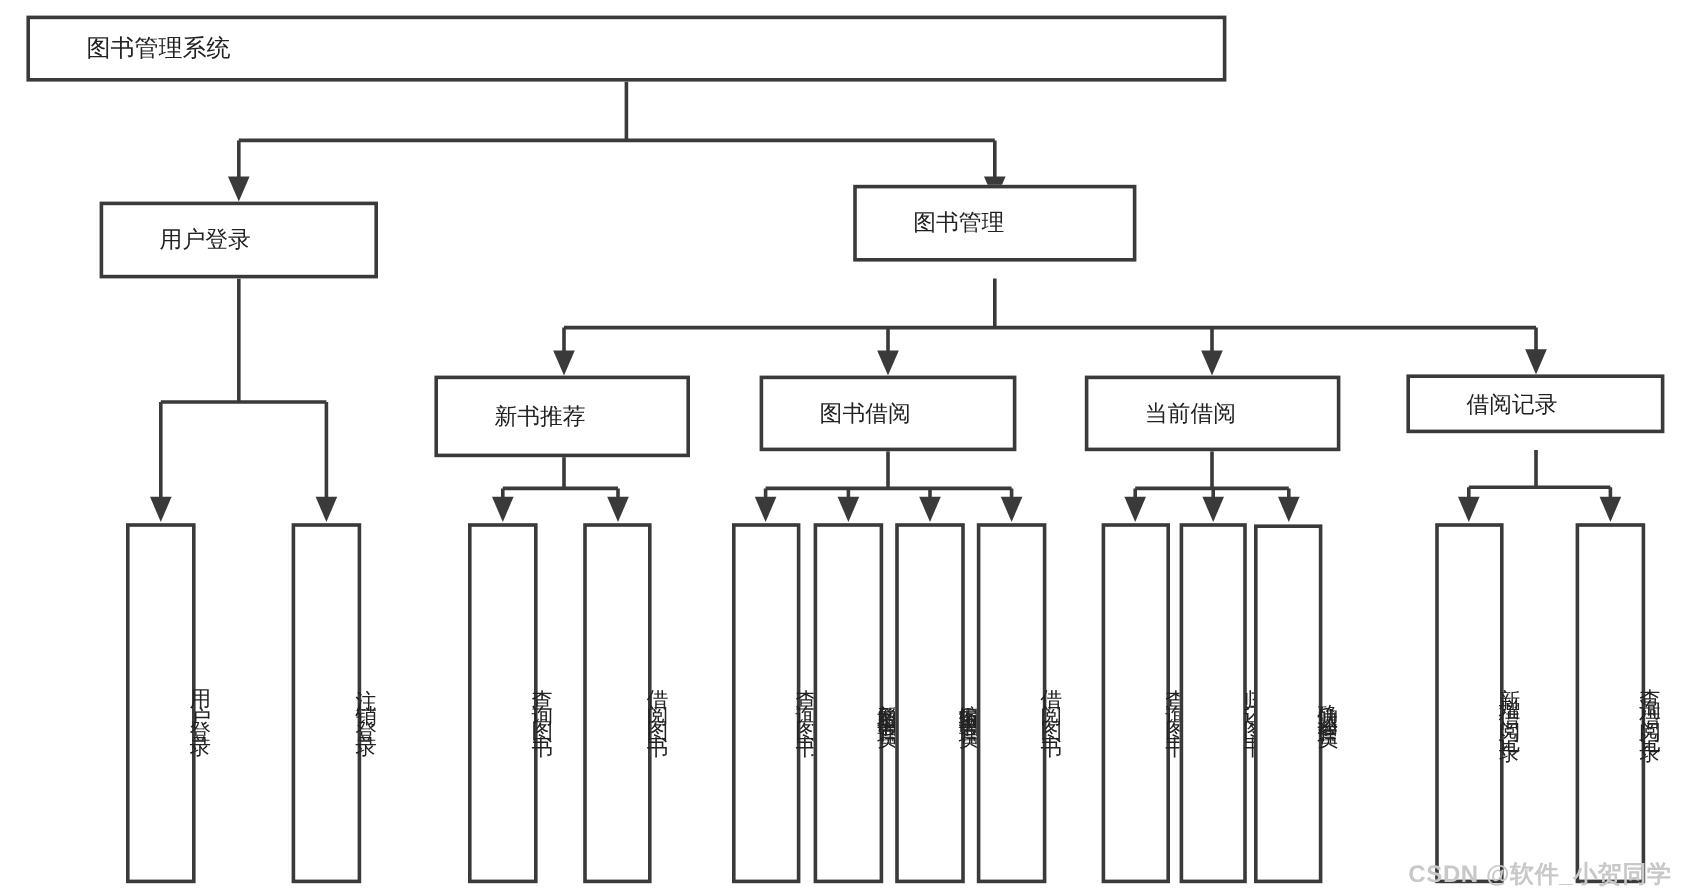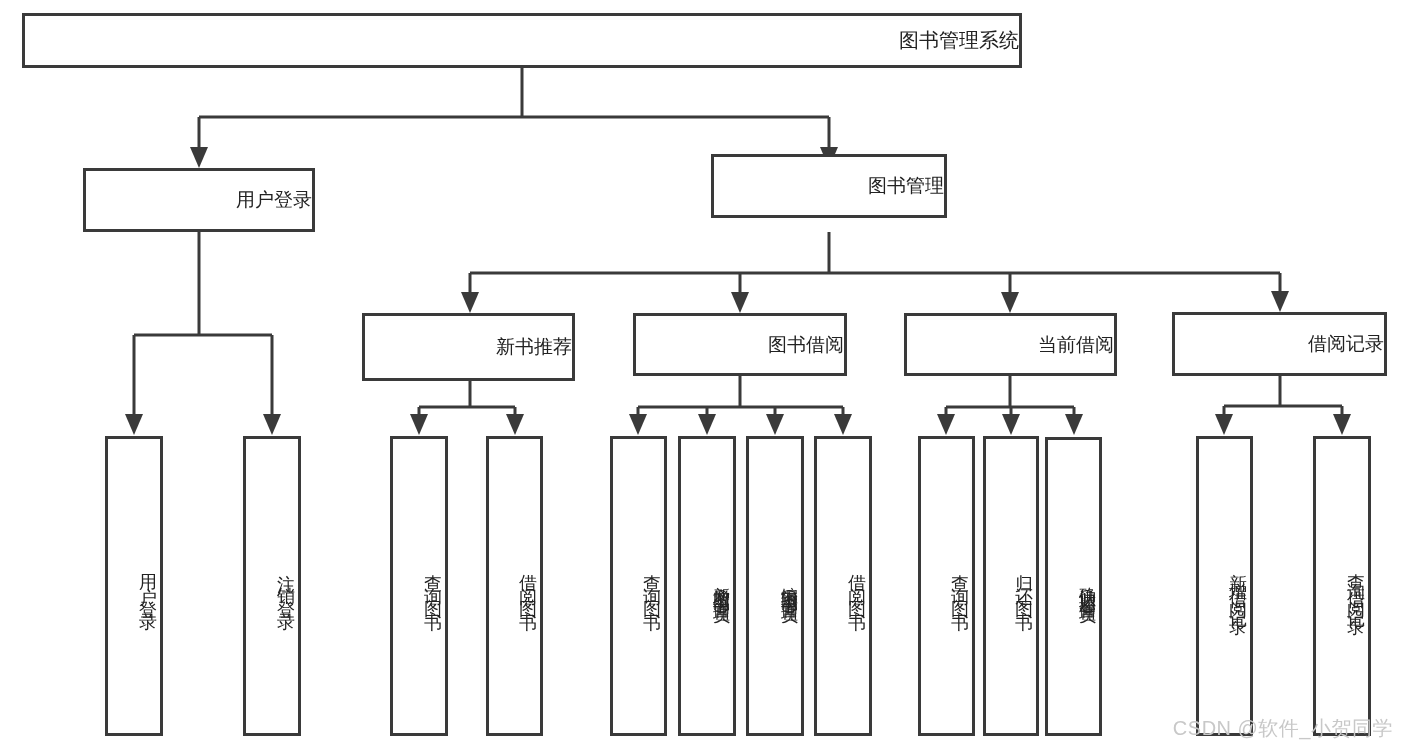--- a/index.html
+++ b/index.html
@@ -10,36 +10,36 @@
   .canvas{
     position:relative; width:1405px; height:747px; overflow:hidden;
     background:var(--background);
     font-family:"Liberation Sans","DejaVu Sans",sans-serif;
     color:var(--text);
   }
   .connectors{position:absolute;left:0;top:0;width:1405px;height:747px;}
   .box{
     position:absolute; box-sizing:border-box; background:var(--background);
     border:3px solid var(--box_border);
-    display:flex; align-items:center; justify-content:flex-end;
+    display:flex; align-items:center; justify-content:flex-start;
     text-align:center;
     padding-left:47px;
   }
   .root-box{font-size:20px;}
   .h-box{font-size:19px;}
   .v-box span{
     writing-mode:vertical-rl; text-orientation:mixed;
     font-size:18px; letter-spacing:13px; white-space:nowrap;
   }
   .v-box.v6 span{letter-spacing:9px;}
   .v-box.v9 span{font-size:17px; letter-spacing:3px;}
   .watermark{
     position:absolute; right:12px; bottom:5px;
     font-size:20px; color:var(--watermark); letter-spacing:0.5px;
-    white-space:nowrap; z-index:5;
+    white-space:nowrap; z-index:5;font-weight:bold;
   }
 </style>
 </head>
 <body>
 
 <div class="canvas">
 
   <svg class="connectors" viewBox="0 0 1405 747" xmlns="http://www.w3.org/2000/svg">
     <g stroke="#3a3a3a" stroke-width="3" fill="none">
       <path d="M522 68 V117 M199 117 H829 M199 117 V148 M829 117 V148"></path>
@@ -86,21 +86,21 @@
 
   <div class="box h-box" style="left:362px;top:313px;width:213px;height:68px">
     <span>新书推荐</span>
   </div>
   <div class="box h-box" style="left:904px;top:313px;width:213px;height:63px">
     <span>当前借阅</span>
   </div>
   <div class="box h-box" style="left:633px;top:313px;width:214px;height:63px">
     <span>图书借阅</span>
   </div>
-  <div class="box h-box" style="left:1172px;top:312px;width:215px;height:64px">
+  <div class="box h-box" style="left:1172px;top:312px;width:215px;height:49px">
     <span>借阅记录</span>
   </div>
 
   <div class="box v-box" style="left:105px;top:436px;width:58px;height:300px">
     <span>用户登录</span>
   </div>
   <div class="box v-box" style="left:243px;top:436px;width:58px;height:300px">
     <span>注销登录</span>
   </div>
 

